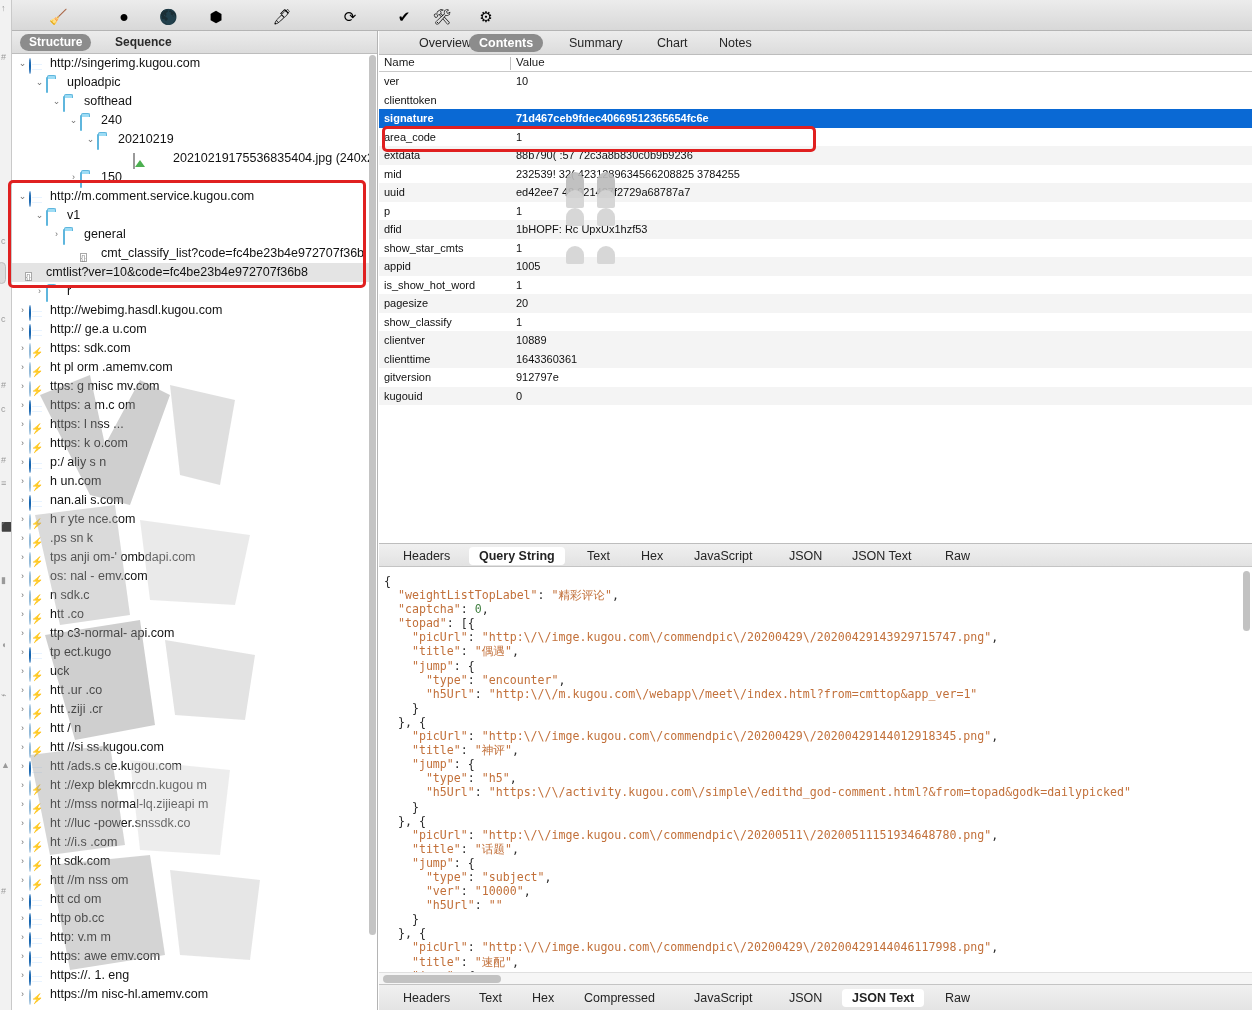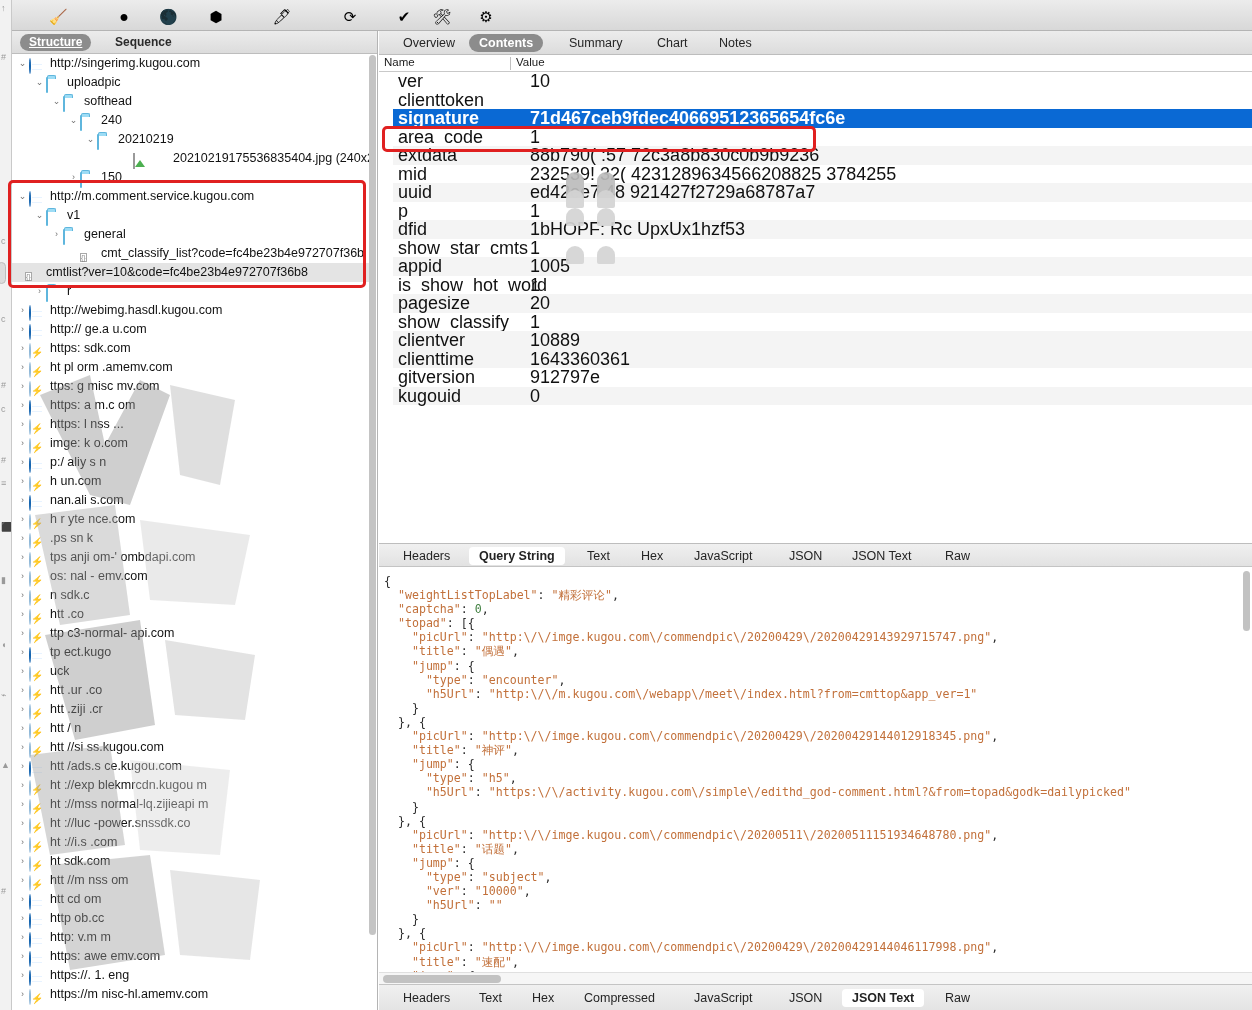--- a/index.html
+++ b/index.html
@@ -57,21 +57,21 @@
     background: linear-gradient(#ececec, #dcdcdc);
     border-bottom: 1px solid #bdbdbd;
   }
   .pane-tab {
     position: absolute; top: 3px; height: 17px; padding: 0 9px;
     font-size: 12px; color: #2b2b2b; line-height: 17px;
     border-radius: 9px;
     font-weight: bold;
   }
   .pane-tab.active {
-    background: #8c8c8c; color: #ffffff; font-weight: bold; text-decoration: underline;
+    background: #8c8c8c; color: #ffffff; font-weight: bold;
   }
   .tree {
     position: absolute; left: 0; top: 23px; width: 358px; height: 956px;
     background: #ffffff; overflow: hidden;
   }
   .trow {
     position: relative; height: 19px; line-height: 19px;
     white-space: nowrap; font-size: 12.5px; color: #121212;
     display: flex; align-items: center;
   }
@@ -171,21 +171,21 @@
   .kv-head .hname { position: absolute; left: 5px; top: 1px; }
   .kv-head .hval  { position: absolute; left: 137px; top: 1px; }
   .kv-head .hsep  { position: absolute; left: 131px; top: 2px; width: 1px; height: 13px; background: #c0c0c0; }
 
   .kv-list {
     position: absolute; left: 0; top: 41px; width: 873px; height: 430px;
     overflow: hidden; background: #ffffff;
   }
   .kv-row {
     position: relative; height: 18.5px; line-height: 18.5px;
-    font-size: 18px; color: #101010; white-space: nowrap; margin-left: 14px;
+    font-size: 11px; color: #101010; white-space: nowrap;
   }
   .kv-row.alt { background: #f4f4f4; }
   .kv-row.selected { background: #0a69d4; color: #ffffff; font-weight: bold; }
   .kv-row .k { position: absolute; left: 5px; }
   .kv-row .v { position: absolute; left: 137px; }
 
   .kv-blur {
     position: absolute; border-radius: 9px 9px 2px 2px;
     background: #bcbcbc; opacity: 0.92;
   }
@@ -381,21 +381,21 @@
           <span class="tlabel">https:  a  m.c    om</span>
         </div>
         <div class="trow" style="padding-left: 4px;">
           <span class="tw">›</span>
           <span class="ticon"><span class="ic-bolt"></span></span>
           <span class="tlabel">https:   l nss     ...</span>
         </div>
         <div class="trow" style="padding-left: 4px;">
           <span class="tw">›</span>
           <span class="ticon"><span class="ic-bolt"></span></span>
-          <span class="tlabel">imge:   k       o.com</span>
+          <span class="tlabel">https:   k       o.com</span>
         </div>
         <div class="trow" style="padding-left: 4px;">
           <span class="tw">›</span>
           <span class="ticon"><span class="ic-globe"></span></span>
           <span class="tlabel">p:/        aliy   s   n</span>
         </div>
         <div class="trow" style="padding-left: 4px;">
           <span class="tw">›</span>
           <span class="ticon"><span class="ic-bolt"></span></span>
           <span class="tlabel">h                     un.com</span>
@@ -536,21 +536,21 @@
           <span class="tlabel">https://m    nisc-hl.amemv.com</span>
         </div>
       </div>
     <div class="tree-scroll">
       <div class="thumb"></div>
     </div>
   </div>
 
   <div class="right-pane">
     <div class="rtabs">
-        <div class="rtab" style="left: 14px;">Overview</div>
+        <div class="rtab" style="left: 30px;">Overview</div>
         <div class="rtab active" style="left: 90px;">Contents</div>
         <div class="rtab" style="left: 180px;">Summary</div>
         <div class="rtab" style="left: 268px;">Chart</div>
         <div class="rtab" style="left: 330px;">Notes</div>
       </div>
 
     <div class="kv-head">
       <span class="hname">Name</span>
       <span class="hsep"></span>
       <span class="hval">Value</span>

